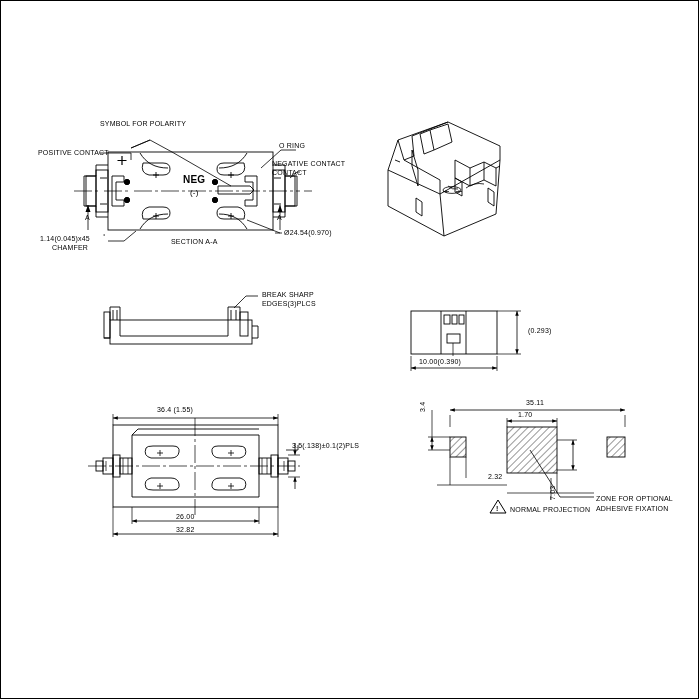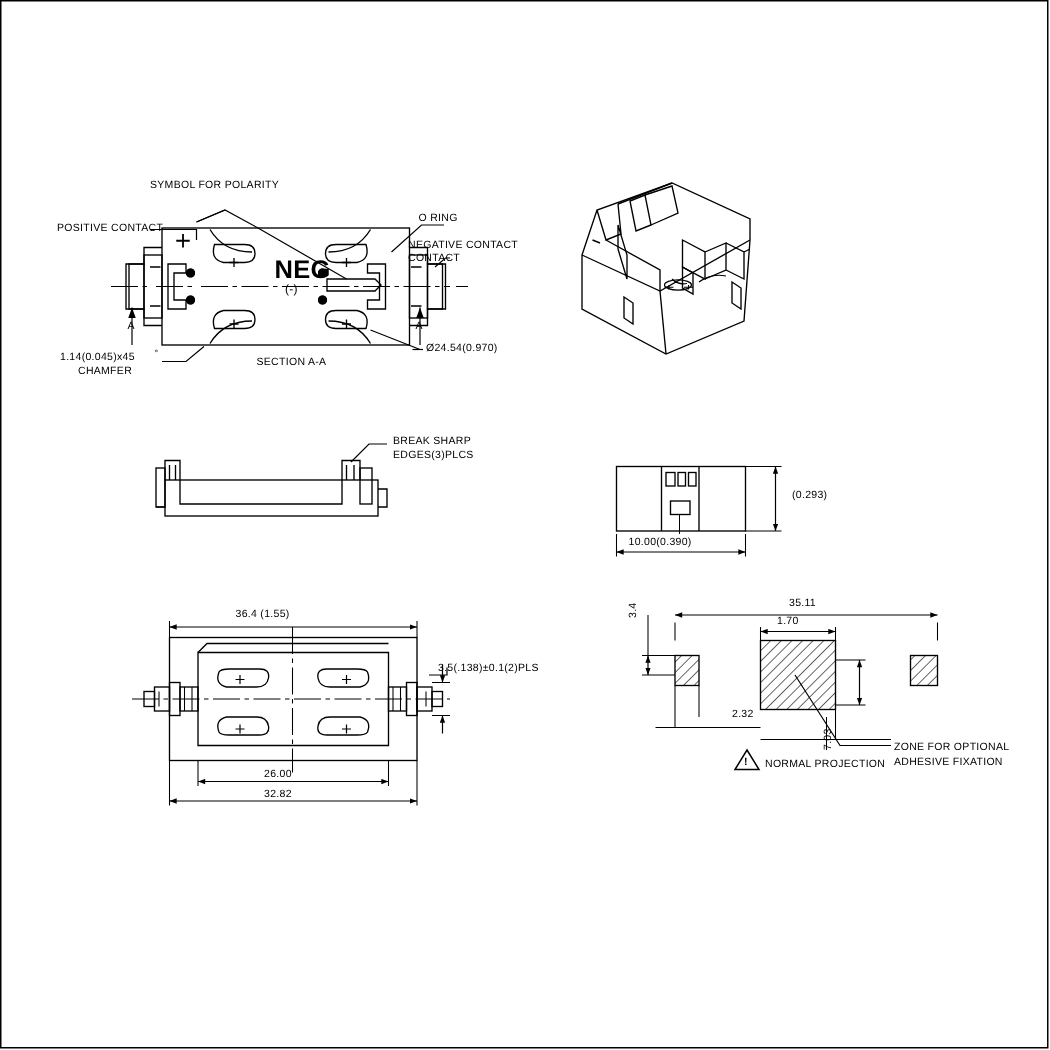--- a/index.html
+++ b/index.html
@@ -2,21 +2,21 @@
 <html><head>
 <meta charset="utf-8">
 <style>
   html,body{margin:0;padding:0;background:#ffffff;}
   body{width:700px;height:700px;position:relative;
        font-family:"Liberation Sans",sans-serif;color:#000;}
   #sheet{position:absolute;inset:0;width:700px;height:700px;}
   .lbl{position:absolute;font-family:"Liberation Sans",sans-serif;
        font-size:7px;letter-spacing:.2px;color:#000;white-space:nowrap;
        line-height:8px;}
-  .lbl.big{font-size:17px;font-weight:bold;}
+  .lbl.big{font-size:10px;font-weight:bold;}
   .lbl.mid{font-size:8px;}
   .frame{position:absolute;left:0;top:0;width:699px;height:699px;
          border:1px solid #000;box-sizing:border-box;}
 </style>
 </head>
 <body>
 
 <div class="frame"></div>
 
 <svg id="sheet" viewBox="0 0 700 700">

